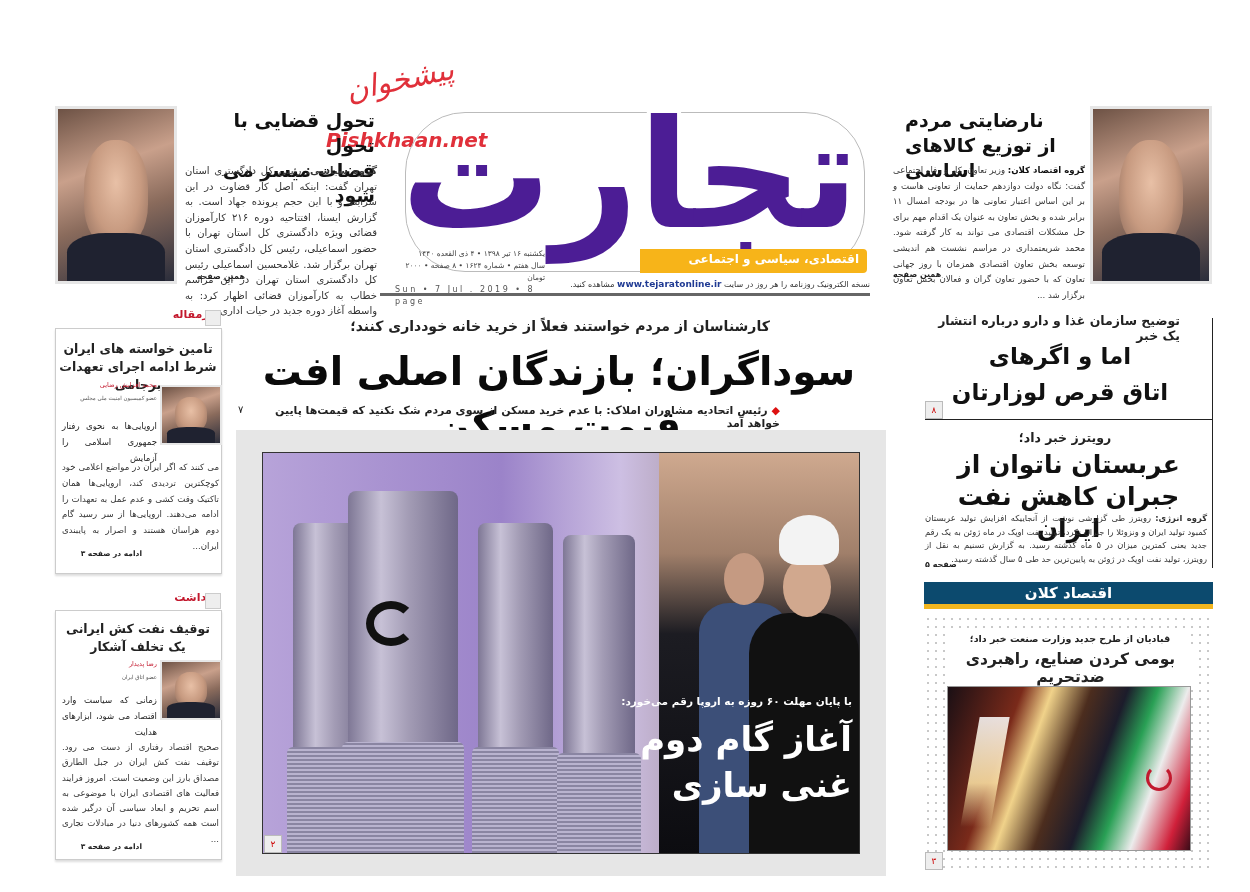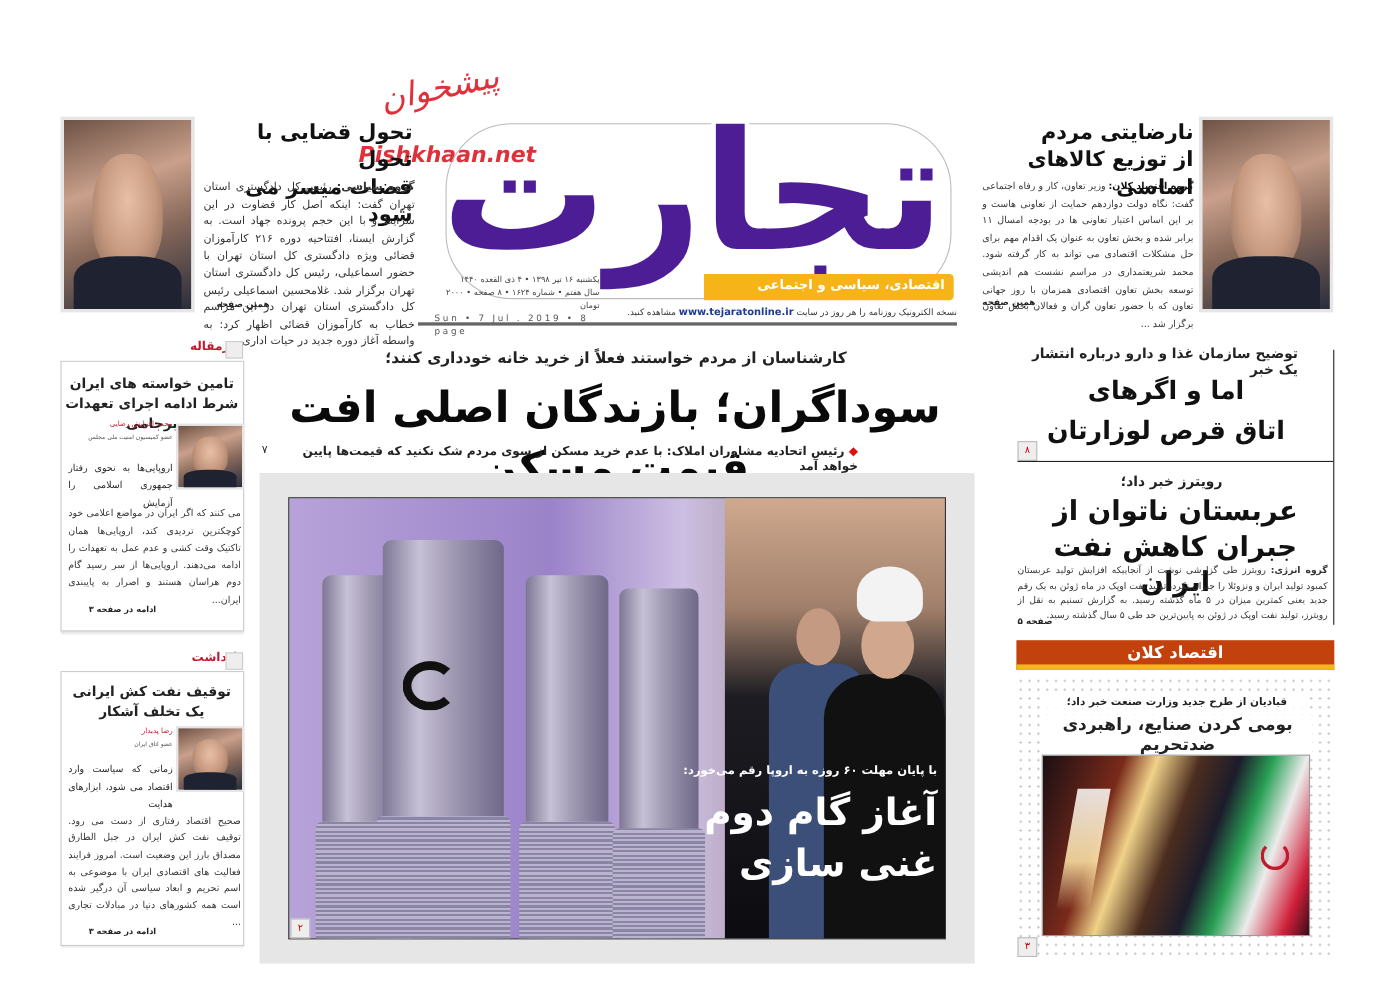--- a/index.html
+++ b/index.html
@@ -21,21 +21,21 @@
 
   .wm-fa { left: 345px; top: 62px; font-family: "DejaVu Serif", serif; color: #e0303a; font-size: 30px; font-style: italic; transform: rotate(-12deg); }
   .wm-en { left: 326px; top: 128px; font-family: "DejaVu Sans", sans-serif; color: #e0303a; font-size: 20px; font-weight: bold; font-style: italic; direction: ltr; }
 
   
   .photo { background: linear-gradient(160deg, #6d5245 0%, #c9a08b 35%, #8a6b5c 60%, #2a2d3b 100%); border: 3px solid #e6e6e6; }
   .photo .face { position: absolute; left: 22%; top: 18%; width: 56%; height: 62%; border-radius: 45% 45% 40% 40%; background: radial-gradient(ellipse at 50% 40%, #e8c0a6 0%, #c79a80 55%, #8b6a5b 100%); }
   .photo .suit { position: absolute; left: 8%; bottom: 0; width: 84%; height: 28%; border-radius: 40% 40% 0 0; background: #1f2230; }
 
   .top-r-photo { left: 1090px; top: 106px; width: 122px; height: 178px; }
-  .top-r-title { left: 905px; top: 108px; width: 180px; font-size: 19px; font-weight: bold; line-height: 25px; text-align: right; color: #111; }
+  .top-r-title { left: 905px; top: 108px; width: 180px; font-size: 19px; font-weight: bold; line-height: 25px; text-align: left; color: #111; }
   .top-r-body { left: 893px; top: 163px; width: 192px; font-size: 8.6px; line-height: 15.6px; text-align: justify; color: #333; }
   .top-r-body b { color: #111; }
   .top-r-more { left: 893px; top: 270px; font-size: 8px; font-weight: bold; color: #222; }
 
   .top-l-photo { left: 55px; top: 106px; width: 122px; height: 178px; }
   .top-l-title { left: 185px; top: 108px; width: 190px; font-size: 19px; font-weight: bold; line-height: 25px; text-align: right; color: #111; }
   .top-l-body { left: 185px; top: 163px; width: 192px; font-size: 10px; line-height: 15.6px; text-align: justify; color: #333; }
   .top-l-more { left: 185px; top: 272px; width: 60px; font-size: 8px; font-weight: bold; text-align: right; }
 
   
@@ -64,21 +64,21 @@
   
   .r-col-rule { left: 1212px; top: 318px; width: 1px; height: 250px; background: #222; }
   .r1-kicker { left: 930px; top: 313px; width: 250px; font-size: 12.5px; font-weight: bold; text-align: right; }
   .r1-title { left: 925px; top: 338px; width: 270px; font-size: 23px; font-weight: bold; line-height: 36px; text-align: center; color: #111; }
   .r-rule1 { left: 925px; top: 419px; width: 287px; height: 1px; background: #222; }
   .r2-kicker { left: 930px; top: 430px; width: 270px; font-size: 12.5px; font-weight: bold; text-align: center; }
   .r2-title { left: 925px; top: 449px; width: 287px; font-size: 25px; font-weight: bold; line-height: 32px; text-align: center; color: #111; }
   .r2-body { left: 925px; top: 512px; width: 282px; font-size: 8.4px; line-height: 13.5px; text-align: justify; color: #333; }
   .r2-more { left: 925px; top: 560px; font-size: 8px; font-weight: bold; }
 
-  .section-bar { left: 924px; top: 582px; width: 289px; height: 27px; background: #c2410c; border-bottom: 5px solid #f2b61f; }
+  .section-bar { left: 924px; top: 582px; width: 289px; height: 27px; background: #0c4a6e; border-bottom: 5px solid #f2b61f; }
   .section-bar span { display: block; text-align: center; color: #fff; font-size: 15px; font-weight: bold; line-height: 22px; }
   .dotted-box { left: 924px; top: 615px; width: 289px; height: 258px; background-image: radial-gradient(#c8c8c8 1px, transparent 1.2px); background-size: 8px 8px; }
   .r3-kicker { left: 950px; top: 633px; width: 240px; font-size: 9.5px; font-weight: bold; text-align: center; background: #fff; }
   .r3-title { left: 948px; top: 650px; width: 245px; font-size: 15.5px; font-weight: bold; text-align: center; background: #fff; }
   .r3-photo { left: 947px; top: 686px; width: 244px; height: 165px; border: 1px solid #999; background: linear-gradient(110deg, #1a0f14 0%, #7a2a1a 25%, #f0d28a 35%, #4c2d1e 48%, #1c1c2b 60%, #29a055 70%, #ececec 80%, #d0203a 92%, #3b0c18 100%); overflow: hidden; }
   .spark { position: absolute; left: 22px; top: 30px; width: 30px; height: 110px; background: linear-gradient(180deg, #fff 0%, #ffe7a8 60%, transparent 100%); transform: skewX(-10deg); opacity: 0.85; }
   .flag-emblem { position: absolute; right: 18px; top: 78px; width: 26px; height: 26px; border: 3px solid #c2192e; border-radius: 50%; border-top-color: transparent; }
 
   
   .l-label { left: 140px; top: 308px; width: 80px; font-size: 11px; font-weight: bold; color: #c3182d; text-align: right; }

